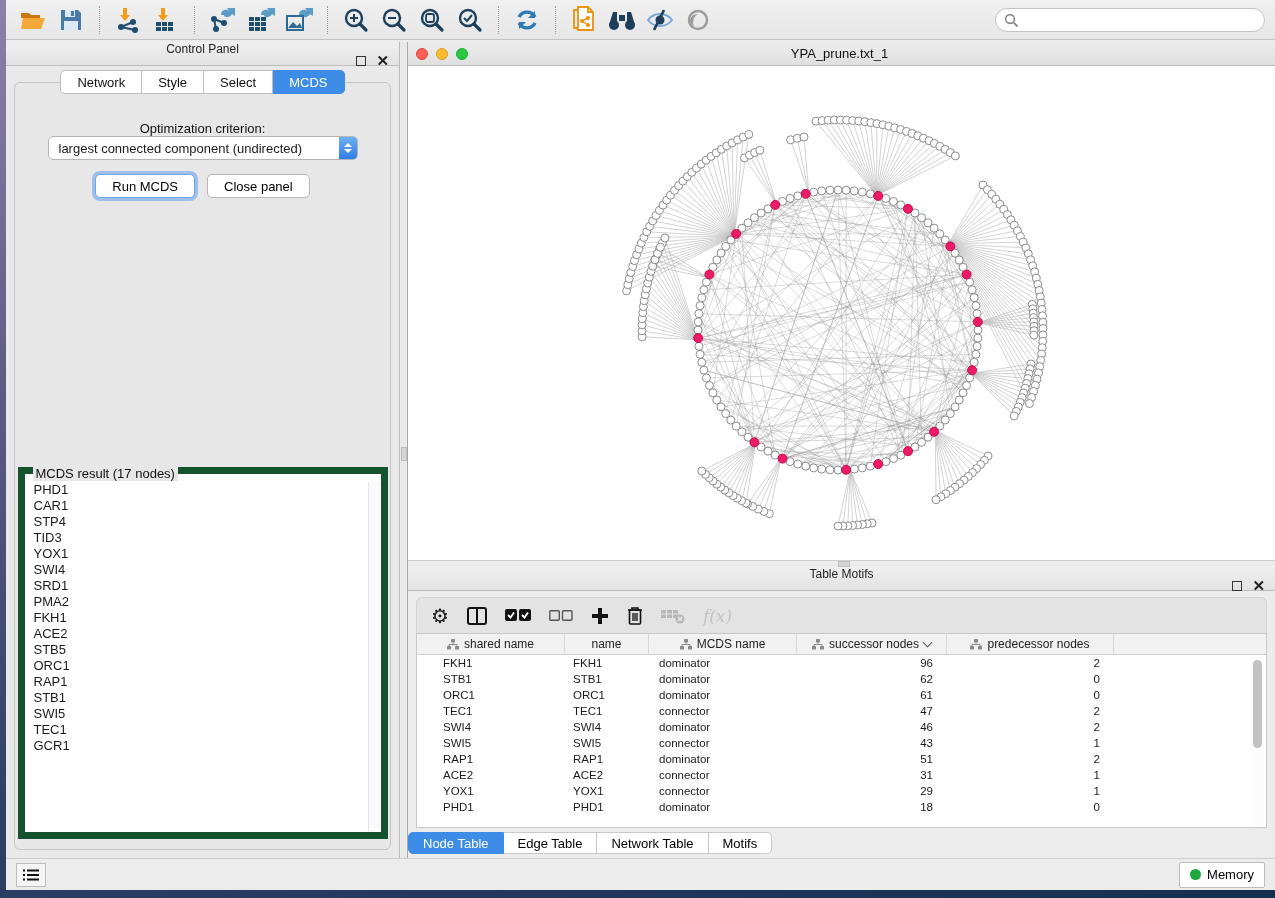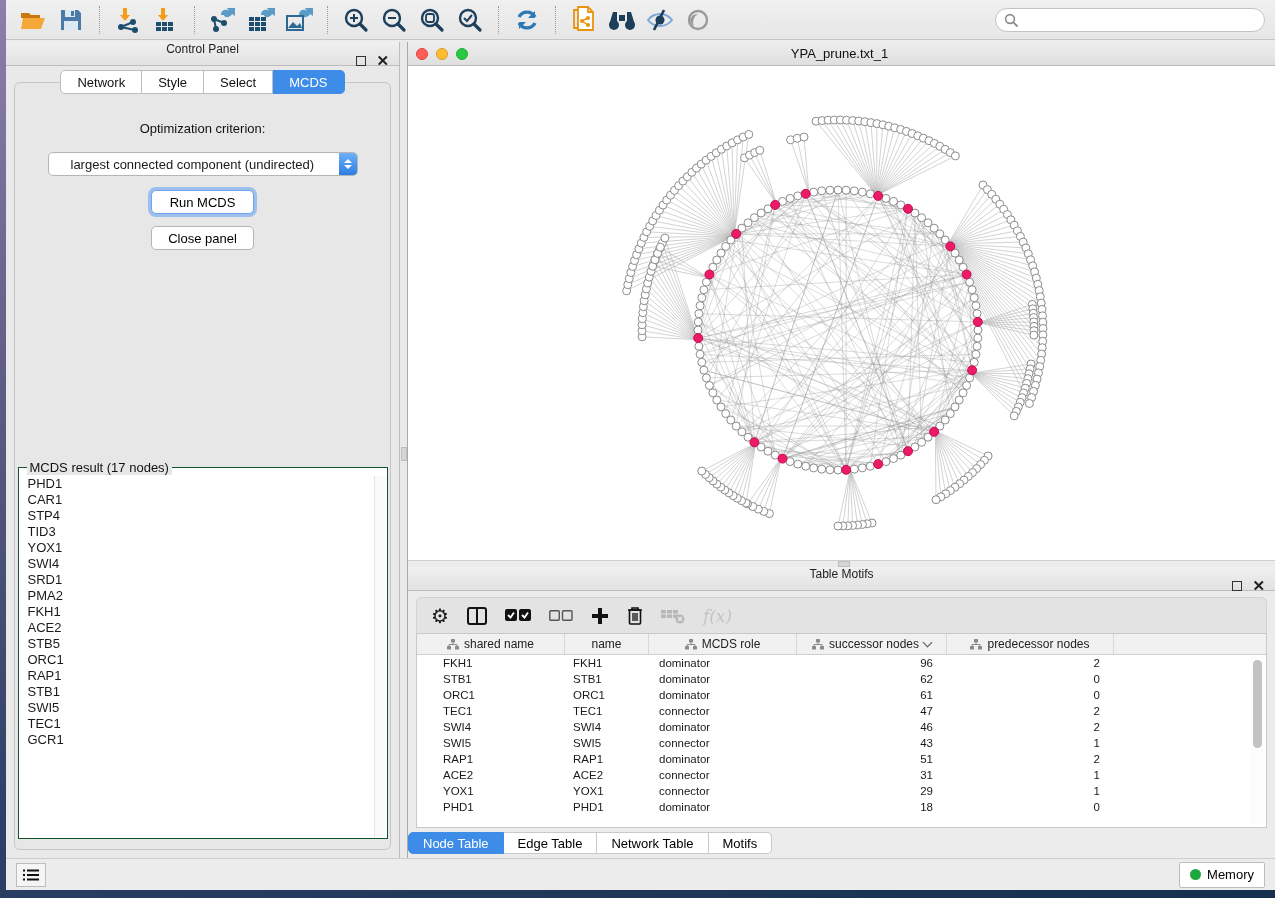--- a/index.html
+++ b/index.html
@@ -46,39 +46,39 @@
   }
   .ctab:first-child { border-left:1px solid #bdbdbd; border-radius:5px 0 0 5px; }
   .ctab:last-child { border-radius:0 5px 5px 0; }
   .ctab.active { background:#3d8de8; color:#fff; border-color:#3d8de8; }
   .ctab-panel {
     margin:-12px 8px 8px 8px; padding-top:24px; flex:1; background:#e7e7e7;
     border:1px solid #c6c6c6; border-radius:6px; display:flex; flex-direction:column; align-items:center;
   }
   .opt-label { margin-top:14px; font-size:13px; color:#111; }
   .select {
-    margin-top:16px; width:310px; height:24px; background:#fff; border:1px solid #b5b5b5;
-    border-radius:5px; display:flex; align-items:center; padding-left:22px; font-size:13px; cursor:pointer;
+    margin-top:0; width:310px; height:24px; background:#fff; border:1px solid #b5b5b5;
+    border-radius:5px; display:flex; align-items:center; padding-left:10px; font-size:13px; cursor:pointer;
   }
   .select .stepper {
     margin-left:auto; width:18px; height:22px; background:linear-gradient(#6cb0f8,#2f7de4);
     border-radius:0 4px 4px 0; display:flex; flex-direction:column; align-items:center; justify-content:center; gap:2px;
   }
   .stepper i { width:0; height:0; border-left:4px solid transparent; border-right:4px solid transparent; }
   .stepper .up { border-bottom:4px solid #fff; }
   .stepper .dn { border-top:4px solid #fff; }
-  .btn-row { margin-top:14px; display:flex; gap:12px;flex-direction:column; }
+  .btn-row { margin-top:14px; display:flex; gap:12px; }
   .pbtn {
     height:24px; padding:0 16px; background:#fff; border:1px solid #b5b5b5; border-radius:5px;
     font-size:13px; cursor:pointer; font-family:"Liberation Sans",sans-serif;
   }
   .pbtn.focus { box-shadow:0 0 0 3px rgba(110,165,240,.6); border-color:#6ea5f0; }
   .mcds-box {
     margin-top:auto; margin-bottom:10px; width:370px; height:372px; position:relative;
-    border:1px solid #14532d; background:#fff;
+    border:7px solid #14532d; background:#fff;
   }
   .mcds-legend {
     position:absolute; top:-8px; left:8px; background:#e7e7e7; padding:0 3px; font-size:13px; color:#111;
   }
   .mcds-list { position:absolute; inset:8px 13px 1px 1px; overflow:hidden; }
   .mcds-item { font-size:13px; line-height:16px; padding-left:8px; }
   .mcds-scroll { position:absolute; top:8px; right:1px; bottom:1px; width:12px; background:#fafafa; border-left:1px solid #e4e4e4; }
   
   .v-divider { width:8px; flex:0 0 8px; background:#e9e9e9; border-right:1px solid #a8a8a8; position:relative; cursor:col-resize; }
   .v-divider .handle { position:absolute; top:405px; left:1px; width:6px; height:14px; background:#d5d5d5; border:1px solid #bdbdbd; }
@@ -1115,21 +1115,21 @@
               </div>
               <div class="th">
                 <svg width="12" height="11" viewBox="0 0 12 11">
                   <g fill="#8a8a8a">
                     <rect x="4" y="0" width="4" height="3.5" rx="0.5"></rect>
                     <rect x="0" y="7" width="4" height="3.5" rx="0.5"></rect>
                     <rect x="8" y="7" width="4" height="3.5" rx="0.5"></rect>
                   </g>
                   <path d="M6 3.5 v2 M2 7 v-1.5 h8 V7" fill="none" stroke="#8a8a8a" stroke-width="1"></path>
                 </svg>
-                <span>MCDS role</span>
+                <span>MCDS name</span>
               </div>
               <div class="th">
                 <svg width="12" height="11" viewBox="0 0 12 11">
                   <g fill="#8a8a8a">
                     <rect x="4" y="0" width="4" height="3.5" rx="0.5"></rect>
                     <rect x="0" y="7" width="4" height="3.5" rx="0.5"></rect>
                     <rect x="8" y="7" width="4" height="3.5" rx="0.5"></rect>
                   </g>
                   <path d="M6 3.5 v2 M2 7 v-1.5 h8 V7" fill="none" stroke="#8a8a8a" stroke-width="1"></path>
                 </svg>

